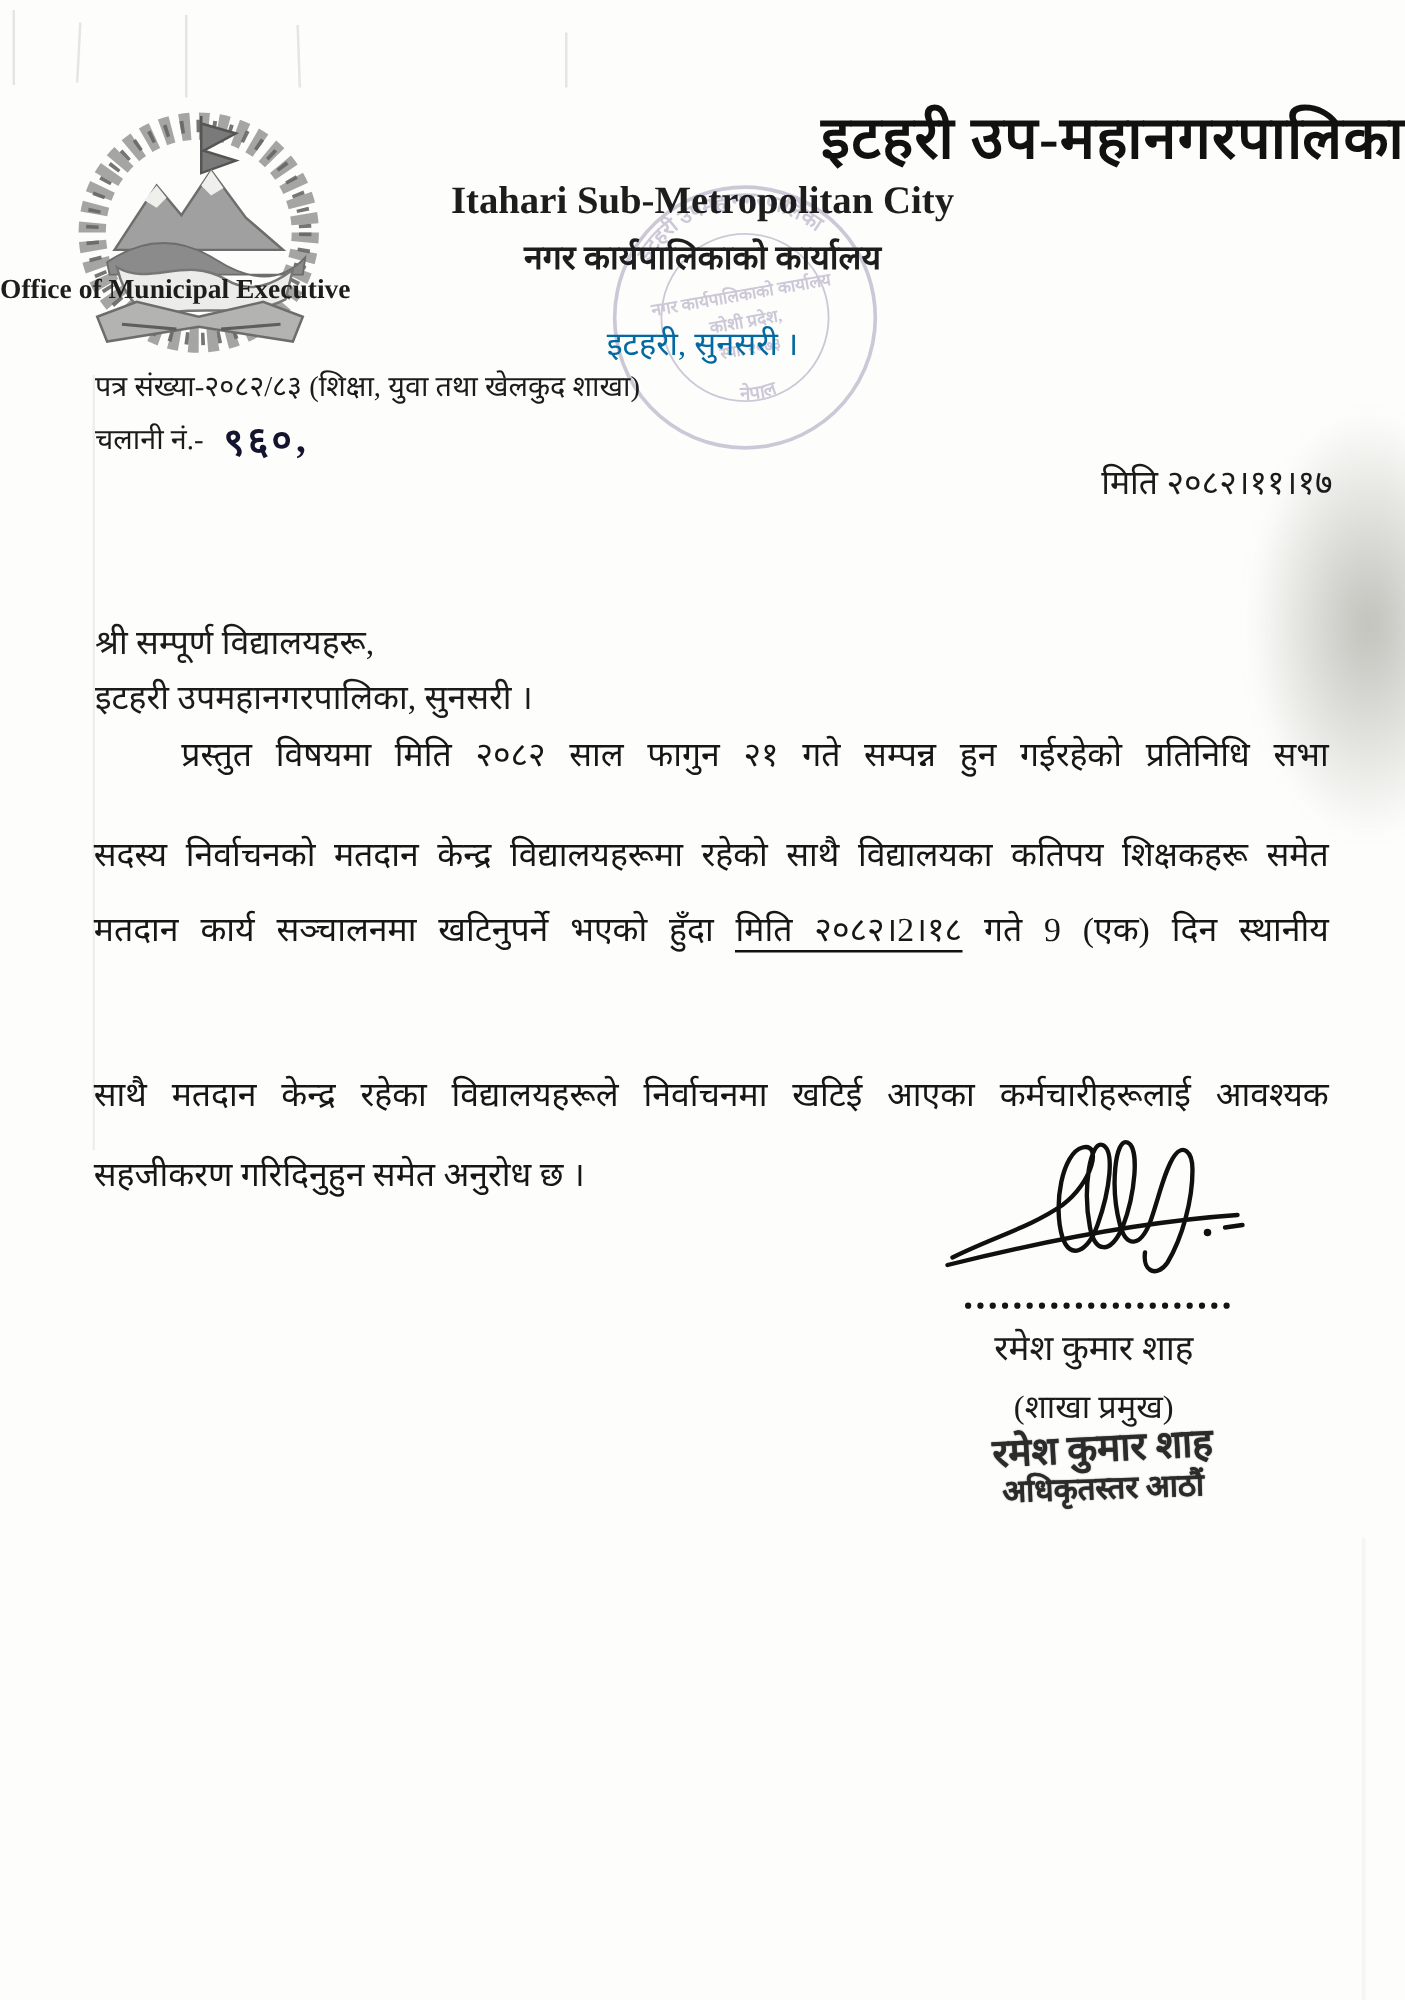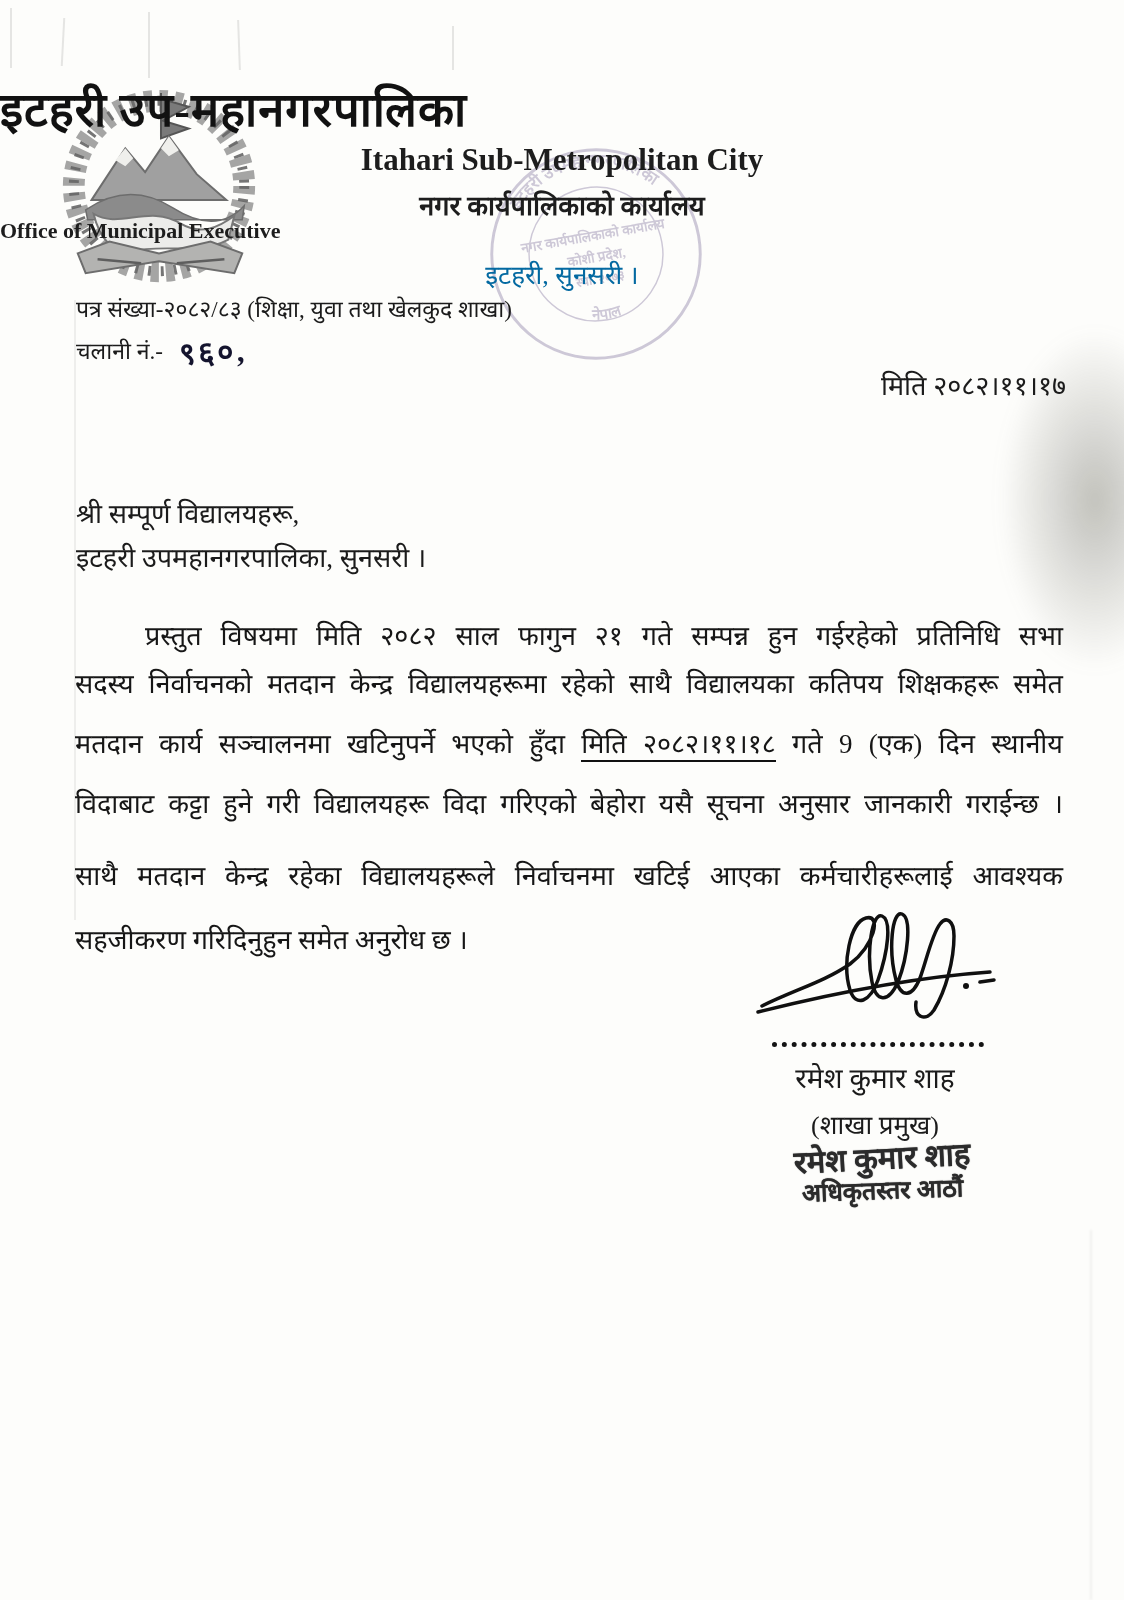--- a/index.html
+++ b/index.html
@@ -7,21 +7,21 @@
     position:relative;
     width:1124px;height:1600px;
     margin:0 auto;
     background:#fdfdfb;
     overflow:hidden;
     font-family:"Liberation Serif","DejaVu Serif",serif;
     color:#1b1b1b;
   }
   .abs{position:absolute;}
   
-  .hdr-title-np{left:0;right:0;top:76px;text-align:left;font-size:47px;font-weight:700;letter-spacing:1px;color:#111;}
+  .hdr-title-np{left:0;right:0;top:76px;text-align:right;font-size:47px;font-weight:700;letter-spacing:1px;color:#111;}
   .hdr-title-en{left:0;right:0;top:142px;text-align:center;font-size:31px;font-weight:600;color:#1d1d1d;}
   .hdr-office-np{left:0;right:0;top:186px;text-align:center;font-size:27px;font-weight:600;color:#1d1d1d;}
   .hdr-office-en{left:0;right:0;top:218px;font-size:22px;font-weight:600;color:#1d1d1d;}
   .hdr-addr-np{left:0;right:0;top:256px;text-align:center;font-size:26px;color:#0369a1;}
   
   .letter-no{left:76px;top:292px;font-size:23px;}
   .chalani{left:76px;top:330px;font-size:23px;}
   .chalani .hand{display:inline-block;font-size:31px;font-weight:700;color:#14142e;transform:rotate(-3deg);letter-spacing:3px;margin-left:10px;vertical-align:-4px;}
   .date-line{left:790px;top:366px;width:276px;text-align:right;font-size:27px;}
   .subject{left:0;right:0;top:428px;text-align:center;font-size:27px;font-weight:600;}
@@ -99,28 +99,27 @@
   <div class="abs chalani">
     <span>चलानी नं.-</span>
     <span class="hand">९६०,</span>
   </div>
   <div class="abs date-line">मिति २०८२।११।१७</div>
 
 
   <div class="abs addr2">इटहरी उपमहानगरपालिका, सुनसरी ।</div>
   <div class="abs addr1">श्री सम्पूर्ण विद्यालयहरू,</div>
 
-  <div class="abs bline first" style="top:616px;font-family:Liberation Serif, serif;">प्रस्तुत विषयमा मिति २०८२ साल फागुन २१ गते सम्पन्न हुन गईरहेको प्रतिनिधि सभा</div>
+  <div class="abs bline first" style="top:584px;font-family:Liberation Serif, serif;">प्रस्तुत विषयमा मिति २०८२ साल फागुन २१ गते सम्पन्न हुन गईरहेको प्रतिनिधि सभा</div>
   <div class="abs bline" style="top:664px;">सदस्य निर्वाचनको मतदान केन्द्र विद्यालयहरूमा रहेको साथै विद्यालयका कतिपय शिक्षकहरू समेत</div>
   <div class="abs bline" style="top:724px;">
     <span>मतदान कार्य सञ्चालनमा खटिनुपर्ने भएको हुँदा</span>
-    <span class="u">मिति २०८२।११।१८</span>
+    <span class="u">मिति २०८२।2।१८</span>
     <span>गते 9 (एक) दिन स्थानीय</span>
   </div>
-  <div class="abs bline" style="top:784px;">विदाबाट कट्टा हुने गरी विद्यालयहरू विदा गरिएको बेहोरा यसै सूचना अनुसार जानकारी गराईन्छ ।</div>
   <div class="abs bline" style="top:856px;">साथै मतदान केन्द्र रहेका विद्यालयहरूले निर्वाचनमा खटिई आएका कर्मचारीहरूलाई आवश्यक</div>
   <div class="abs bline last" style="top:920px;">सहजीकरण गरिदिनुहुन समेत अनुरोध छ ।</div>
 
   <svg class="abs" style="left:752px;top:892px;" width="262" height="152" viewBox="0 0 262 152">
     <path d="M10,114 C42,98 72,90 98,72 C122,54 130,22 114,26 C98,30 90,72 98,98 C104,116 118,110 126,88 C136,60 140,28 130,24 C120,20 114,60 120,90 C124,110 136,112 146,90 C156,64 160,26 150,22 C140,18 136,58 144,88 C149,106 160,106 168,86 C174,70 180,42 188,32 C194,24 202,28 202,44 C202,68 194,98 182,118 C174,130 162,126 164,110" stroke="#101010" stroke-width="3.5" fill="none" stroke-linecap="round"></path>
     <path d="M6,120 C62,106 152,86 238,80" stroke="#101010" stroke-width="3.5" fill="none" stroke-linecap="round"></path>
     <circle cx="214" cy="94" r="3" fill="#101010"></circle>
     <path d="M228,90 L242,88" stroke="#101010" stroke-width="3.5" stroke-linecap="round"></path>
   </svg>
 

